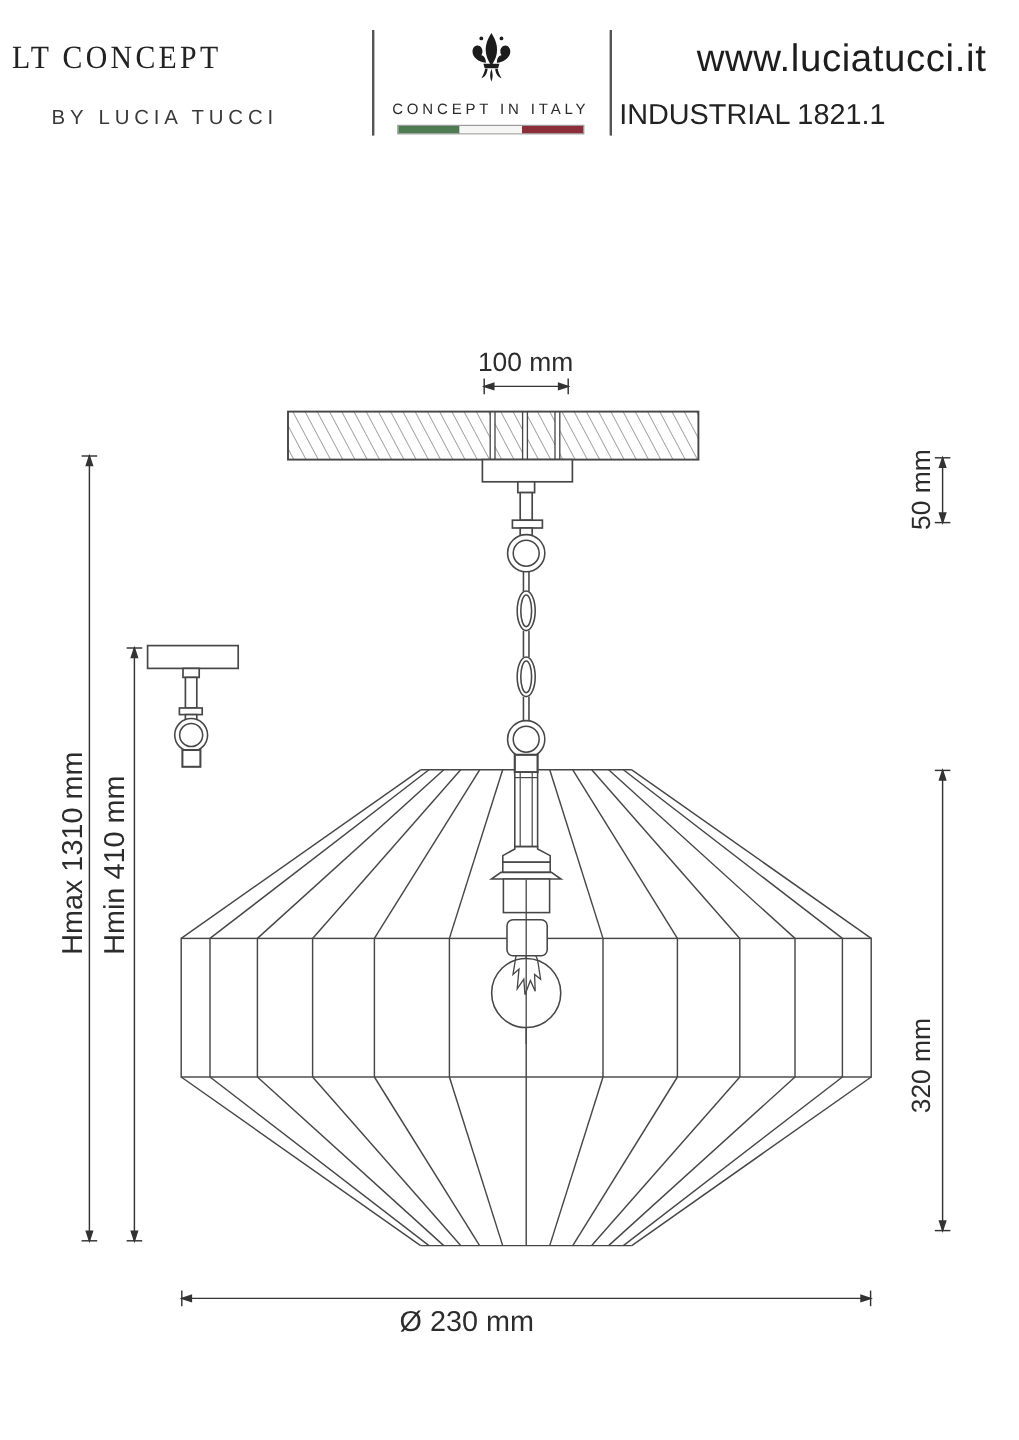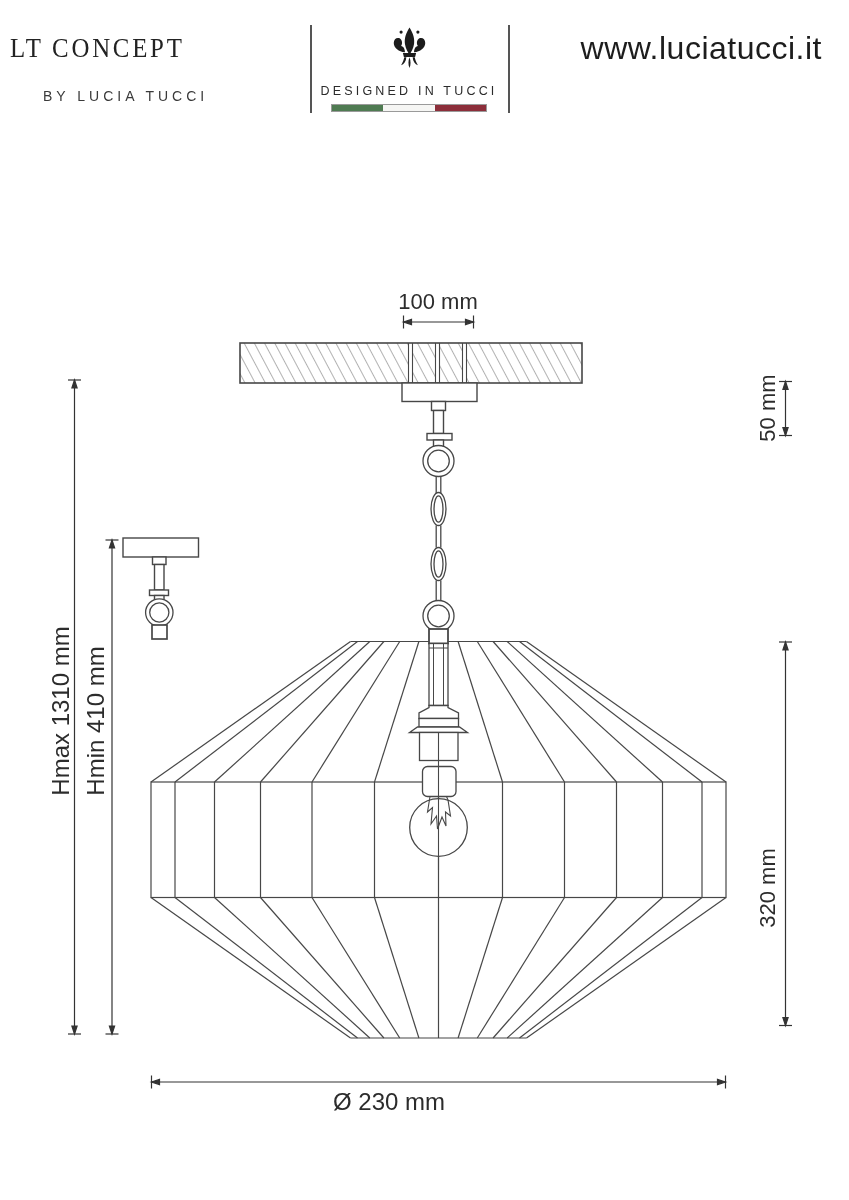--- a/index.html
+++ b/index.html
@@ -2,21 +2,21 @@
 <html><head>
 <meta charset="utf-8">
 <style>
   html,body{margin:0;padding:0;background:#e8e8e8;}
   .page{position:relative;width:849px;height:1200px;background:#ffffff;overflow:hidden;
         font-family:"Liberation Sans", sans-serif;margin:0 auto;}
   
   .brand-name{position:absolute;left:10px;top:33px;font-family:"Liberation Serif", serif;
     font-size:27px;font-weight:400;letter-spacing:3px;color:#222;white-space:nowrap;
     transform:scaleX(0.92);transform-origin:left top;}
-  .brand-byline{position:absolute;left:43px;top:88px;font-size:14px;letter-spacing:4px;
+  .brand-byline{position:absolute;left:43px;top:88px;font-size:17px;letter-spacing:4px;
     color:#3a3a3a;white-space:nowrap;}
   .vdivider{position:absolute;top:25px;height:88px;width:2px;background:#555;}
   .div-left{left:310px;}
   .div-right{left:508px;}
   .fleur{position:absolute;left:392px;top:26px;width:35px;height:52px;}
   .tagline{position:absolute;left:409px;top:84px;transform:translateX(-50%);
     font-size:12.5px;letter-spacing:3.2px;color:#2b2b2b;white-space:nowrap;}
   .flag{position:absolute;left:331px;top:104px;width:156px;height:8px;display:flex;
     border:1px solid #9a9a9a;box-sizing:border-box;}
   .flag span{flex:1 1 0;height:100%;}
@@ -50,30 +50,31 @@
       <path d="M36,71 C20,69 5,58 5,44 C5,33 14,27 22,31 C29,35 31,46 26,53 C33,54 37,62 37,71 Z"></path>
       <path d="M64,71 C80,69 95,58 95,44 C95,33 86,27 78,31 C71,35 69,46 74,53 C67,54 63,62 63,71 Z"></path>
       <path d="M31,73 L69,73 L66,84 L34,84 Z"></path>
       <path d="M50,85 C54,96 54,106 50,116 C46,106 46,96 50,85 Z"></path>
       <path d="M41,85 C40,97 34,105 26,108 C31,99 34,92 35,85 Z"></path>
       <path d="M59,85 C60,97 66,105 74,108 C69,99 66,92 65,85 Z"></path>
       <circle cx="26" cy="13" r="4.5"></circle>
       <circle cx="74" cy="13" r="4.5"></circle>
     </g>
   </svg>
-  <div class="tagline">DESIGNED IN TUCCI</div>
+  <div class="tagline">CONCEPT IN ITALY</div>
   <div class="flag">
     <span class="f-green"></span>
     <span class="f-white"></span>
     <span class="f-red"></span>
   </div>
 
   <div class="vdivider div-right"></div>
 
   <div class="website">www.luciatucci.it</div>
+  <div class="model">INDUSTRIAL 1821.1</div>
 
   <svg class="drawing" width="849" height="1200" viewBox="0 0 849 1200">
     <defs>
       <pattern id="hatch" width="9" height="9" patternUnits="userSpaceOnUse" patternTransform="rotate(-28)">
         <line x1="0" y1="0" x2="0" y2="9" stroke="#666" stroke-width="1"></line>
       </pattern>
     </defs>
 
     <g>
       <rect x="240" y="343" width="342" height="40" fill="url(#hatch)" stroke="none"></rect>

